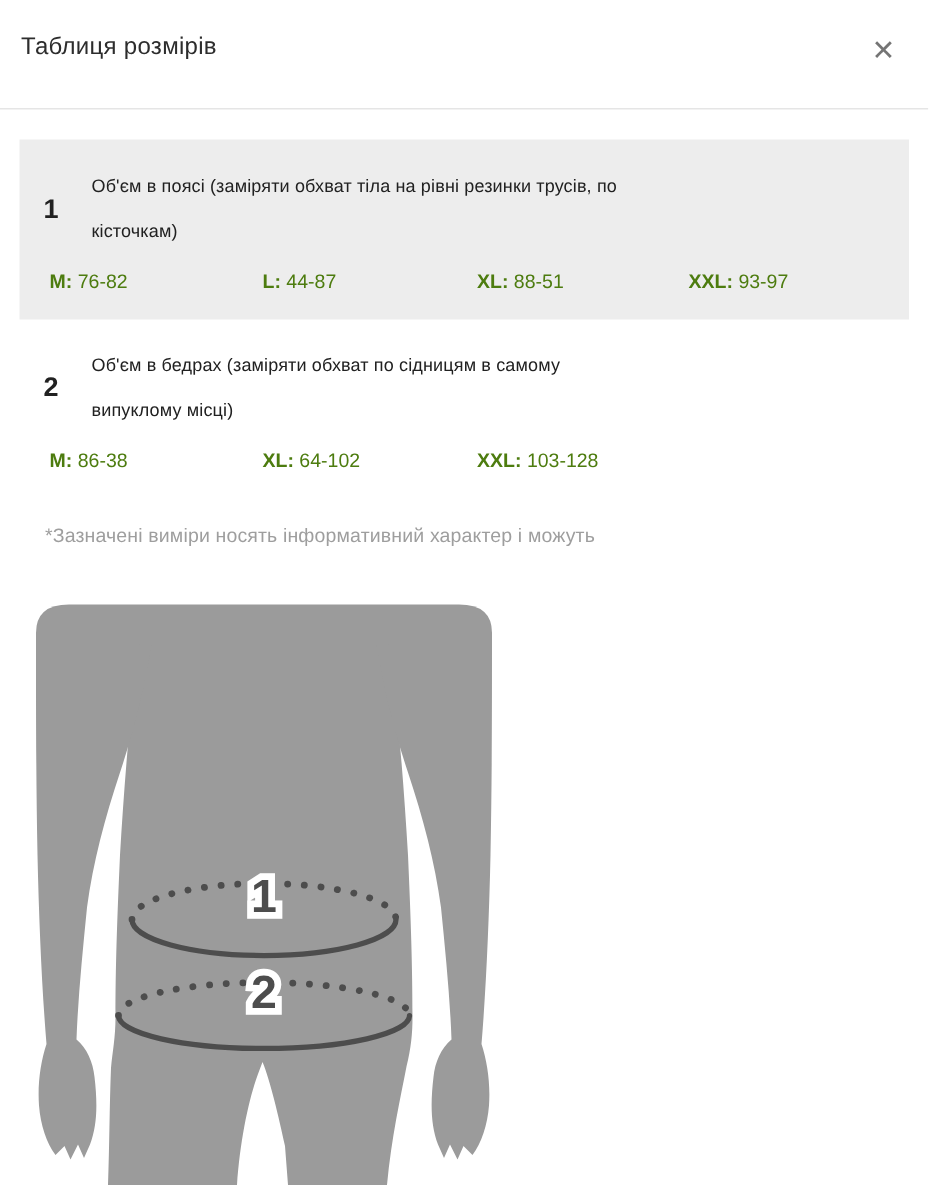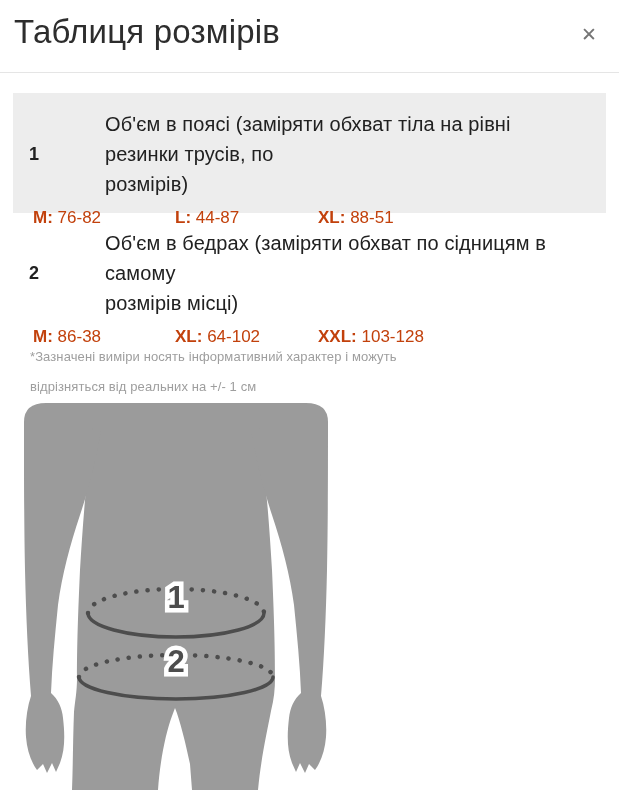--- a/index.html
+++ b/index.html
@@ -2,38 +2,38 @@
 <html><head>
 <meta charset="utf-8">
 <style>
   html,body{margin:0;padding:0;background:#fff;}
   .page{
     position:relative;width:619px;height:800px;background:#ffffff;overflow:hidden;
     font-family:"Liberation Sans", sans-serif;color:#212121;
   }
   .modal-header{position:absolute;left:0;top:0;width:619px;height:72px;background:#fff;}
   .modal-title{
-    position:absolute;left:14px;top:17px;font-size:33px;line-height:30px;
+    position:absolute;left:14px;top:17px;font-size:16px;line-height:30px;
     color:#2d2d2d;font-weight:400;letter-spacing:.2px;
   }
   .close-btn{
     position:absolute;right:17px;top:21px;width:26px;height:26px;border:0;background:transparent;
     color:#757575;font-size:19px;font-weight:700;cursor:pointer;padding:0;line-height:26px;text-align:center;
     font-family:"DejaVu Sans", sans-serif;
   }
   .header-divider{position:absolute;left:0;top:72px;width:619px;height:1px;background:#e5e5e5;}
 
   .section{position:absolute;left:13px;width:593px;box-sizing:border-box;}
   .section.gray{background:#ededed;height:120px;}
   .sec-row1{display:flex;align-items:center;padding:16px 18px 0 16px;}
   .sec-num{width:32px;flex:0 0 32px;font-weight:700;font-size:18px;color:#212121;}
-  .sec-desc{flex:1;font-size:20px;line-height:30px;color:#212121;letter-spacing:.1px;margin-left:44px;}
+  .sec-desc{flex:1;font-size:12px;line-height:30px;color:#212121;letter-spacing:.1px;}
   .sizes{
     display:grid;grid-template-columns:142px 143px 141px auto;
-    padding:7px 0 0 20px;font-size:17px;line-height:24px;color:#c2410c;
+    padding:7px 0 0 20px;font-size:13px;line-height:24px;color:#4d7c0f;
   }
   .size-label{font-weight:700;}
   .size-cell{white-space:nowrap;}
 
   .note{
     position:absolute;left:30px;top:342px;width:540px;
     font-size:13px;line-height:30px;color:#9e9e9e;letter-spacing:.1px;
   }
 
   .figure-wrap{position:absolute;left:0;top:400px;width:352px;height:400px;}
@@ -47,48 +47,48 @@
     <div class="modal-title">Таблиця розмірів</div>
     <button class="close-btn">✕</button>
   </div>
   <div class="header-divider"></div>
 
   <div class="section gray" style="top:93px;">
     <div class="sec-row1">
       <div class="sec-num">1</div>
       <div class="sec-desc">
         <div>Об'єм в поясі (заміряти обхват тіла на рівні резинки трусів, по</div>
-        <div>розмірів)</div>
+        <div>кісточкам)</div>
       </div>
     </div>
     <div class="sizes">
       <div class="size-cell"><span class="size-label">M:</span> <span>76-82</span></div>
       <div class="size-cell"><span class="size-label">L:</span> <span>44-87</span></div>
       <div class="size-cell"><span class="size-label">XL:</span> <span>88-51</span></div>
+      <div class="size-cell"><span class="size-label">XXL:</span> <span>93-97</span></div>
     </div>
   </div>
 
   <div class="section" style="top:212px;">
     <div class="sec-row1">
       <div class="sec-num">2</div>
       <div class="sec-desc">
         <div>Об'єм в бедрах (заміряти обхват по сідницям в самому</div>
-        <div>розмірів місці)</div>
+        <div>випуклому місці)</div>
       </div>
     </div>
     <div class="sizes">
       <div class="size-cell"><span class="size-label">M:</span> <span>86-38</span></div>
       <div class="size-cell"><span class="size-label">XL:</span> <span>64-102</span></div>
       <div class="size-cell"><span class="size-label">XXL:</span> <span>103-128</span></div>
     </div>
   </div>
 
   <div class="note">
     <div>*Зазначені виміри носять інформативний характер і можуть</div>
-    <div>відрізняться від реальних на +/- 1 см</div>
   </div>
 
   <div class="figure-wrap">
     <svg width="352" height="400" viewBox="0 0 352 400" xmlns="http://www.w3.org/2000/svg">
       <g fill="#9b9b9b" stroke="none">
 
         <path d="M 24 22 Q 24 3 46 3 L 306 3 Q 328 3 328 22 L 328 31 L 24 31 Z"></path>
 
         <path d="M 93 28
                  C 87 70 83 120 80 170

